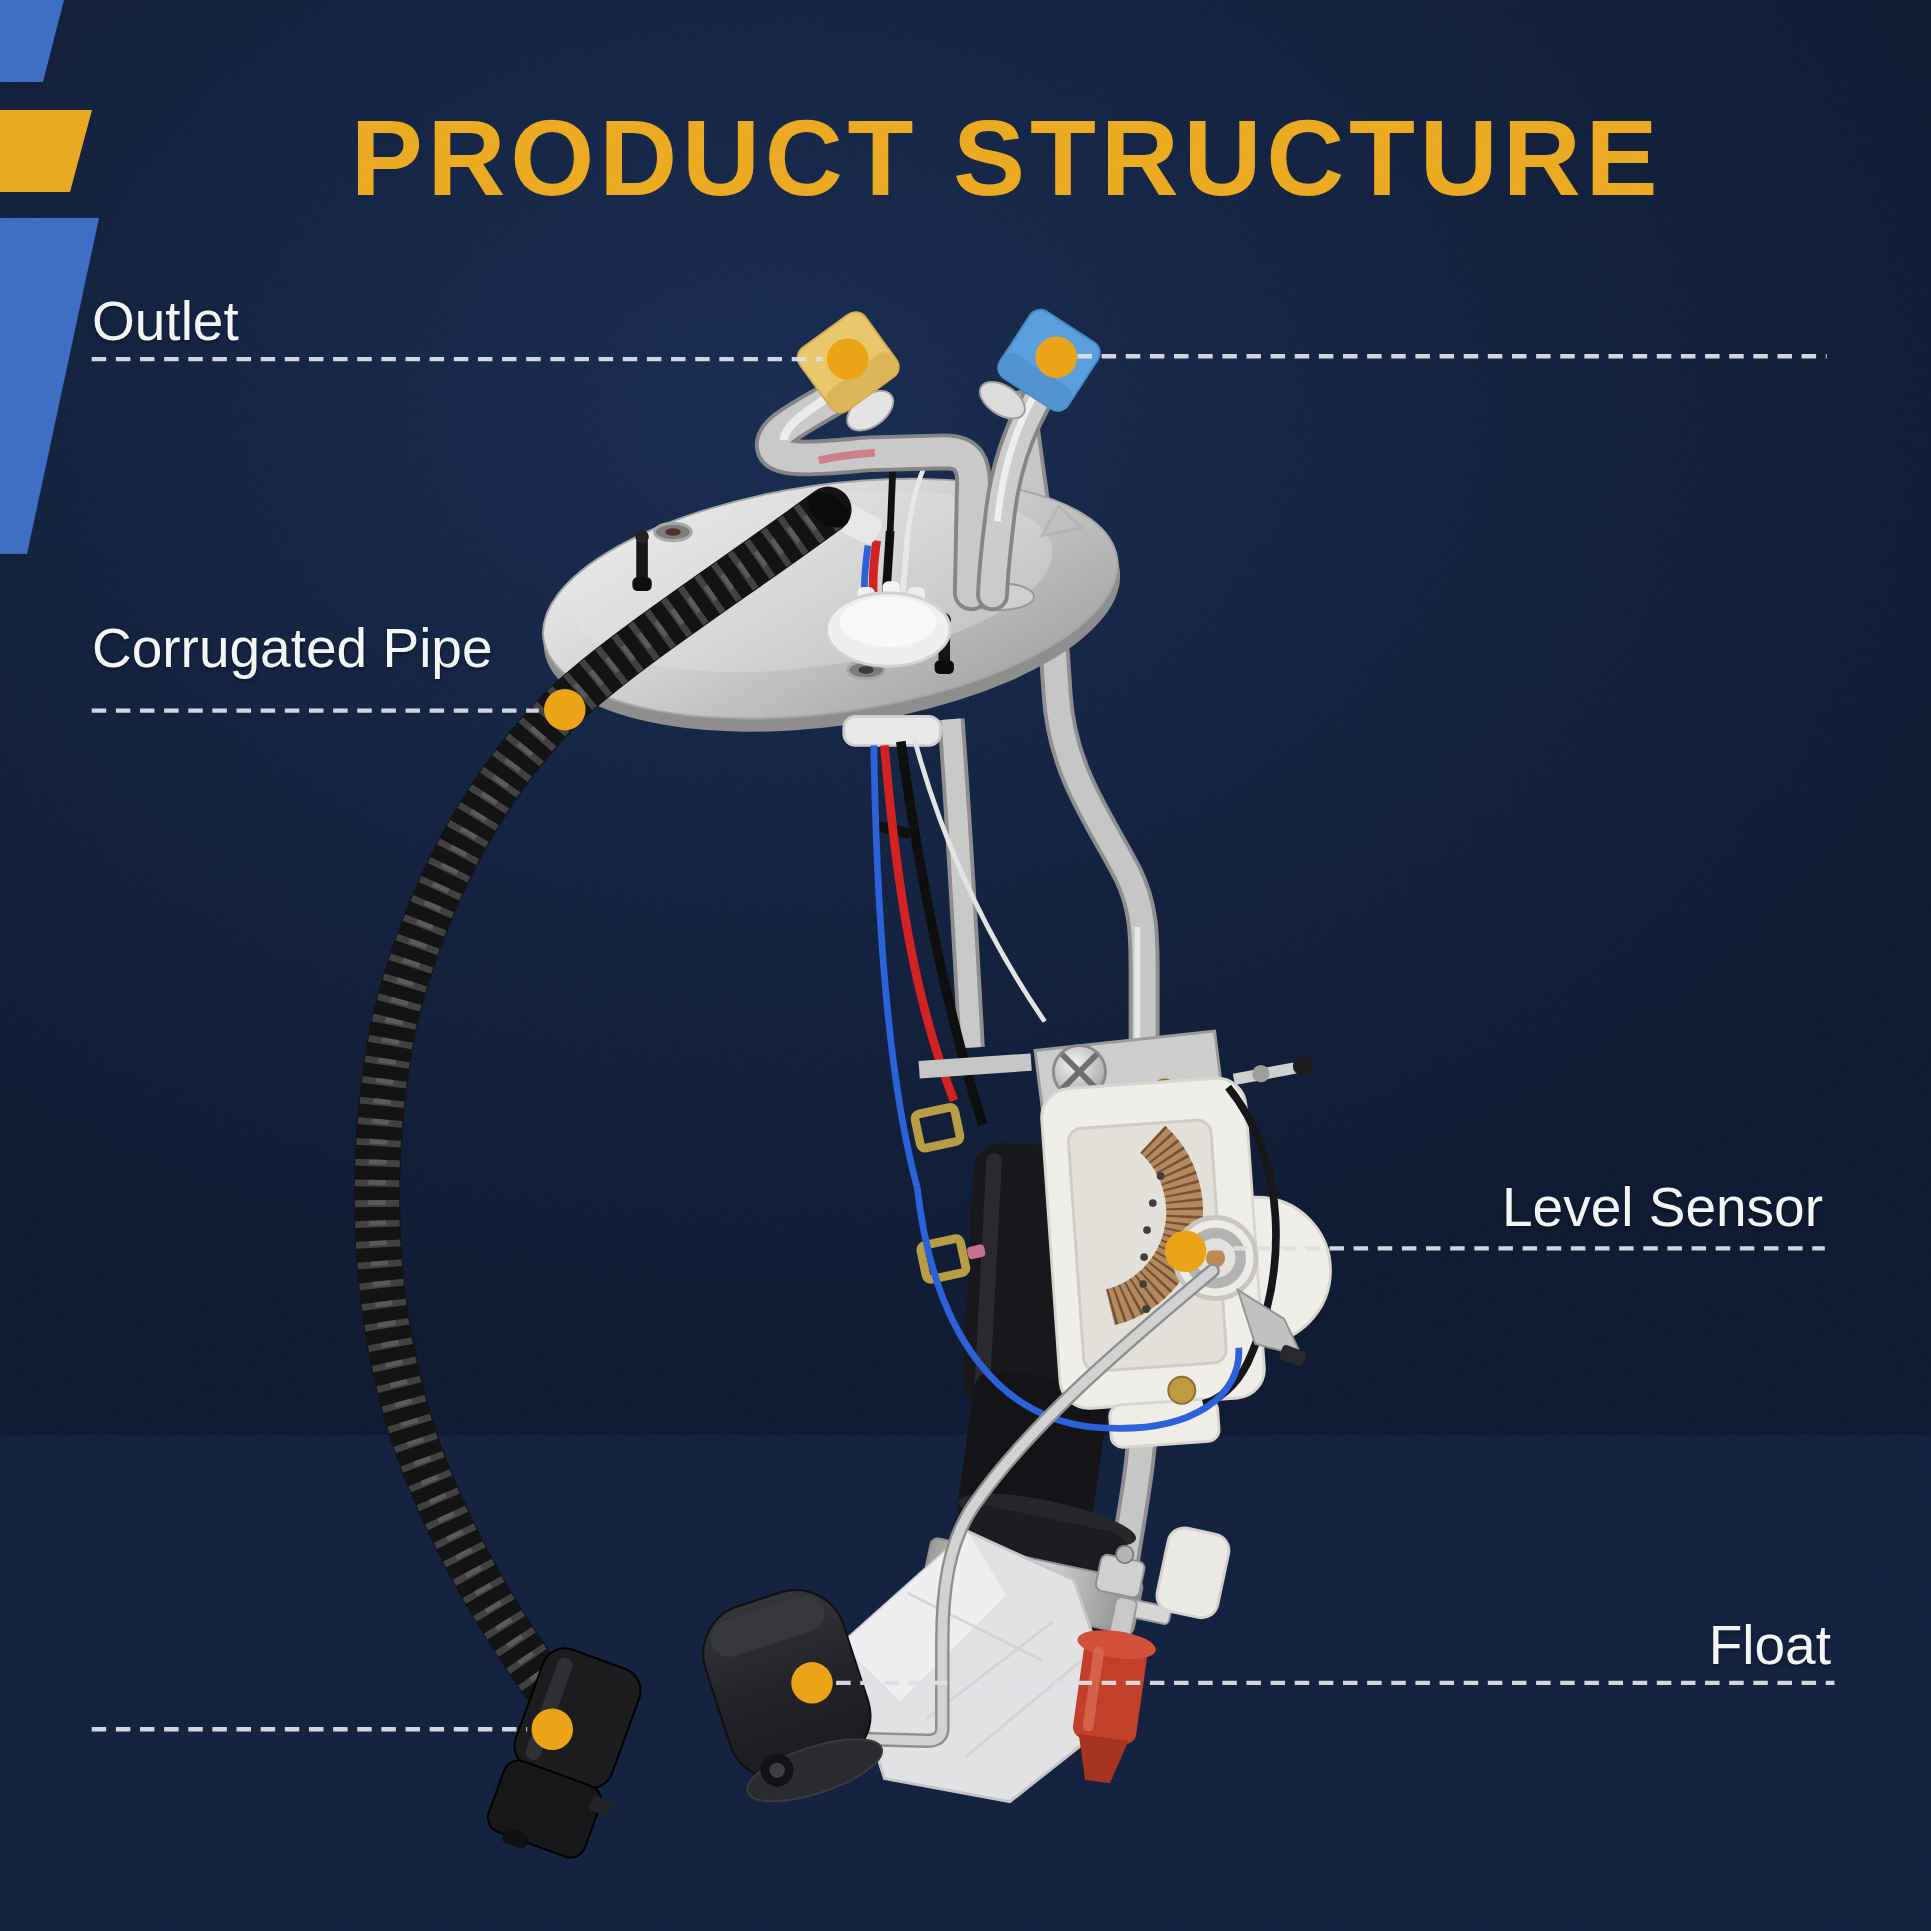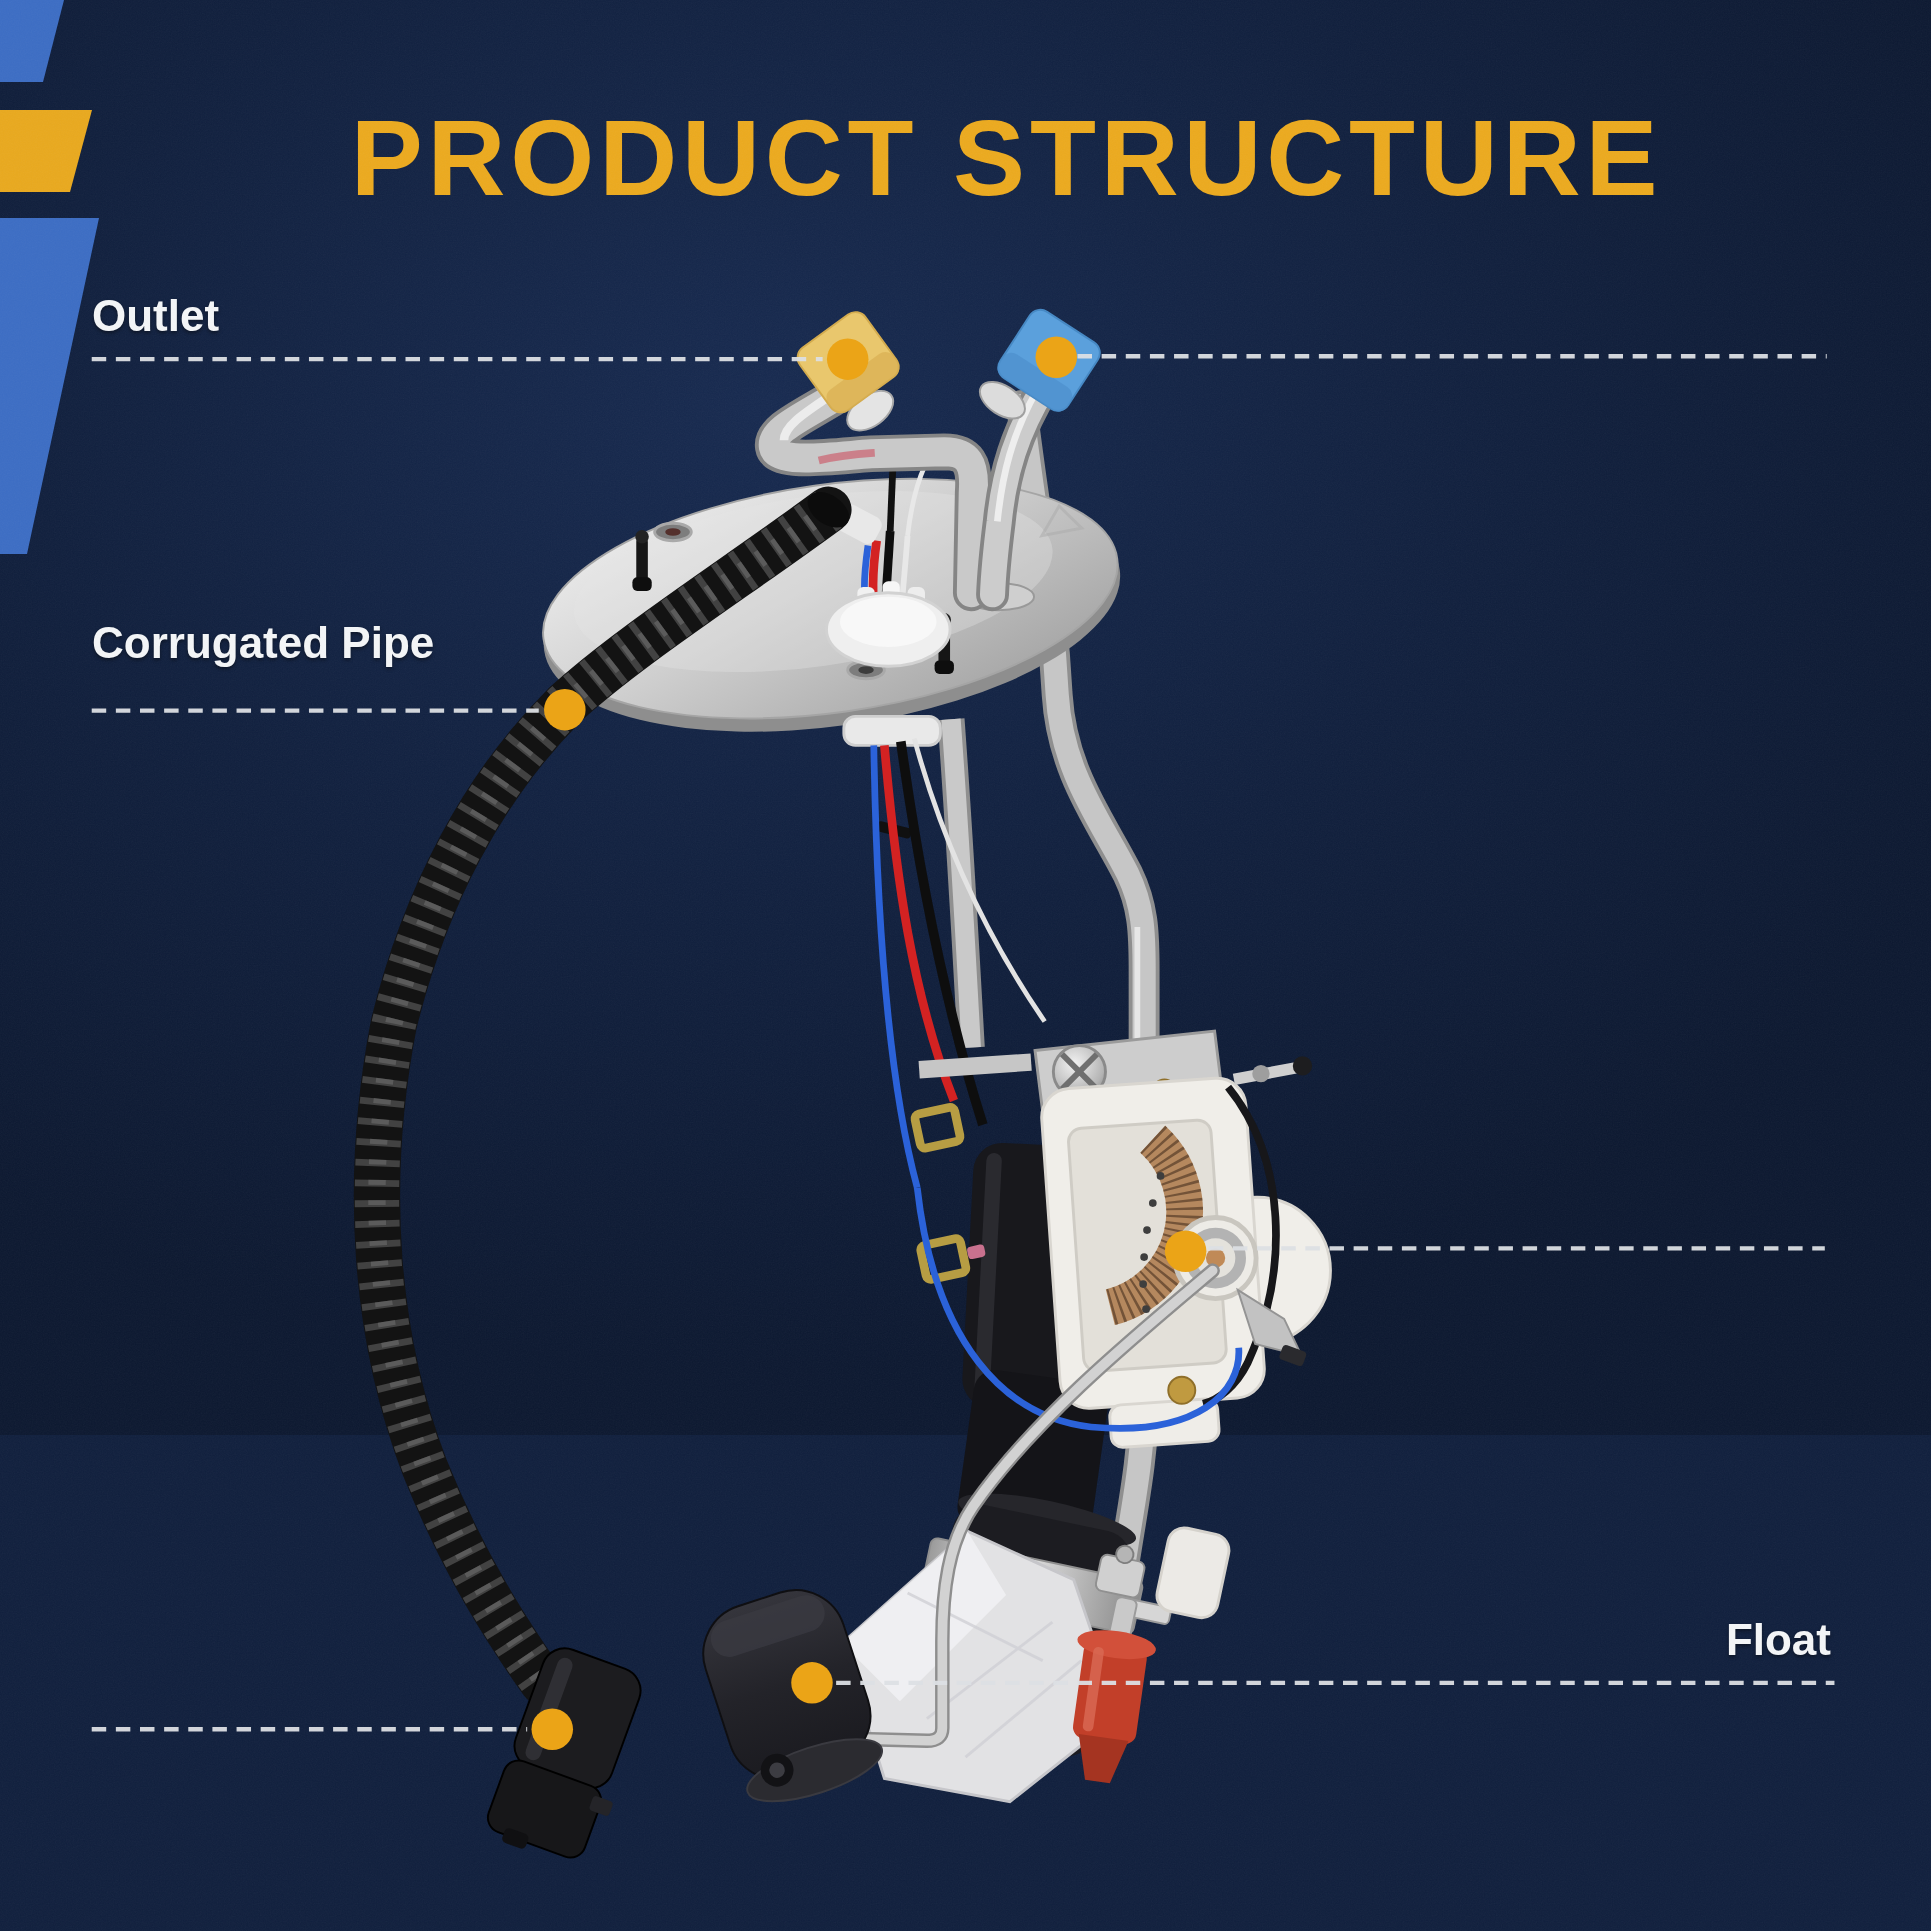--- a/index.html
+++ b/index.html
@@ -19,21 +19,21 @@
   .band2{top:110px;width:116px;height:82px;background:var(--corner-yellow);
     clip-path:polygon(0 0,92px 0,70px 82px,0 82px);}
   .band3{top:218px;width:116px;height:336px;background:var(--corner-blue);
     clip-path:polygon(0 0,99px 0,27px 336px,0 336px);}
   .title{
     position:absolute;top:95px;left:0;width:1931px;text-align:center;
     font-size:108px;font-weight:800;letter-spacing:4.8px;color:var(--title-gold);
     transform:translateX(41px);white-space:nowrap;
   }
   .callout{
-    position:absolute;font-size:44px;font-weight:700;color:var(--label-white);
+    position:absolute;font-size:55px;font-weight:400;color:var(--label-white);
     white-space:nowrap;text-shadow:0 1.9px 3.9px rgba(0,0,0,.45);line-height:1.0;
   }
   .co-outlet{left:92px;top:294px;}
   .co-breather{right:108px;top:290px;}
   .co-corrugated{left:92px;top:621px;}
   .co-level{right:108px;top:1180px;}
   .co-float{right:100px;top:1618px;}
   .co-connector{left:92px;top:1666px;}
   svg.art{position:absolute;inset:0;}
   .leader{stroke:var(--dash-color);stroke-width:4.5;stroke-dasharray:15 10;fill:none;opacity:.95;}
@@ -45,20 +45,21 @@
 <div class="stage">
 
   <div class="corner-band band1"></div>
   <div class="corner-band band2"></div>
   <div class="corner-band band3"></div>
 
   <div class="title">PRODUCT STRUCTURE</div>
 
   <div class="callout co-outlet">Outlet</div>
   <div class="callout co-corrugated">Corrugated Pipe</div>
+  <div class="callout co-level">Level Sensor</div>
   <div class="callout co-float">Float</div>
 
   <svg class="art" viewBox="0 0 2000 2000">
     <defs>
       <linearGradient id="gSilverV" x1="0" y1="0" x2="1" y2="0">
         <stop offset="0" stop-color="#9a9a9a"></stop>
           <stop offset=".35" stop-color="#f0f0f0"></stop>
         <stop offset=".7" stop-color="#b9b9b9"></stop>
           <stop offset="1" stop-color="#8a8a8a"></stop>
       </linearGradient>

